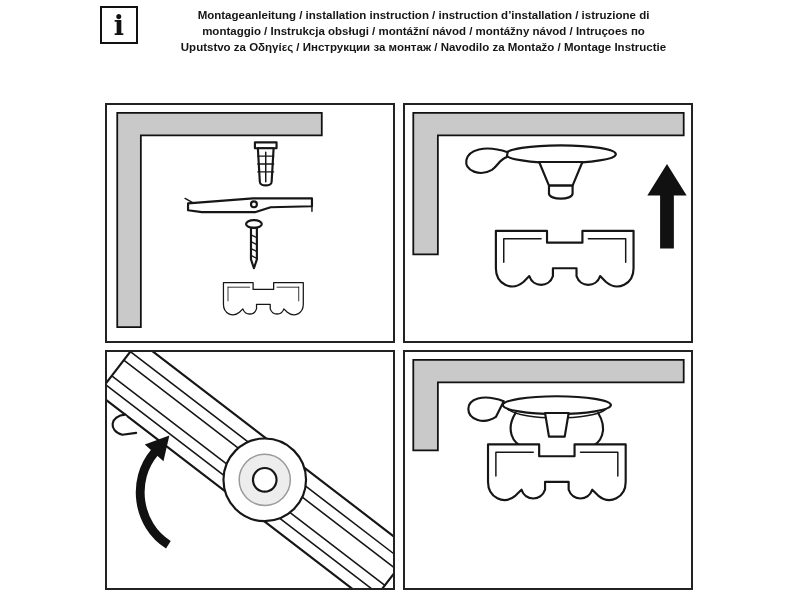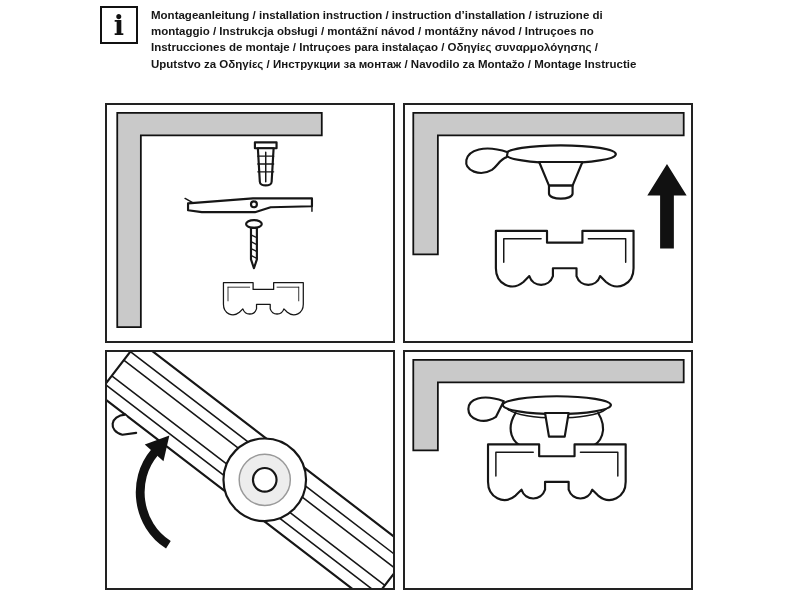--- a/index.html
+++ b/index.html
@@ -19,20 +19,21 @@
     display:flex; align-items:center; justify-content:center;
     font-family:"DejaVu Serif", serif;
     font-weight:bold; font-size:27px; color:#111;
     background:#fff;
   }
   .instr-text {
     width:545px;
     font-size:11.5px; font-weight:bold; color:#161616;
     line-height:16.2px;
     padding-top:1px;
+    text-align:center;
   }
 
   
   .panel {
     position:absolute; width:290px; height:240px;
     border:2px solid #222; background:#fff;
   }
   .panel svg { display:block; width:100%; height:100%; }
   #p1 { left:105px; top:103px; }
   #p2 { left:403px; top:103px; }
@@ -57,21 +58,20 @@
     </defs>
   </svg>
 
   <div class="header">
     <div class="info-box">
       <span>i</span>
     </div>
     <div class="instr-text">
       <div>Montageanleitung / installation instruction / instruction d’installation / istruzione di</div>
       <div>montaggio / Instrukcja obsługi / montážní návod / montážny návod / Intruçoes по</div>
-      <div>Instrucciones de montaje / Intruçoes para instalaçao / Οδηγίες συναρμολόγησης /</div>
       <div>Uputstvo za Οδηγίες / Инструкции за монтаж / Navodilo za Montažo / Montage Instructie</div>
     </div>
   </div>
 
   <div class="panel" id="p1">
     <svg viewBox="0 0 290 240">
       <path class="wall" d="M10,8 H218 V31 H34 V226 H10 Z"></path>
 
       <g>
         <rect class="pc" x="150" y="38" width="22" height="6"></rect>

